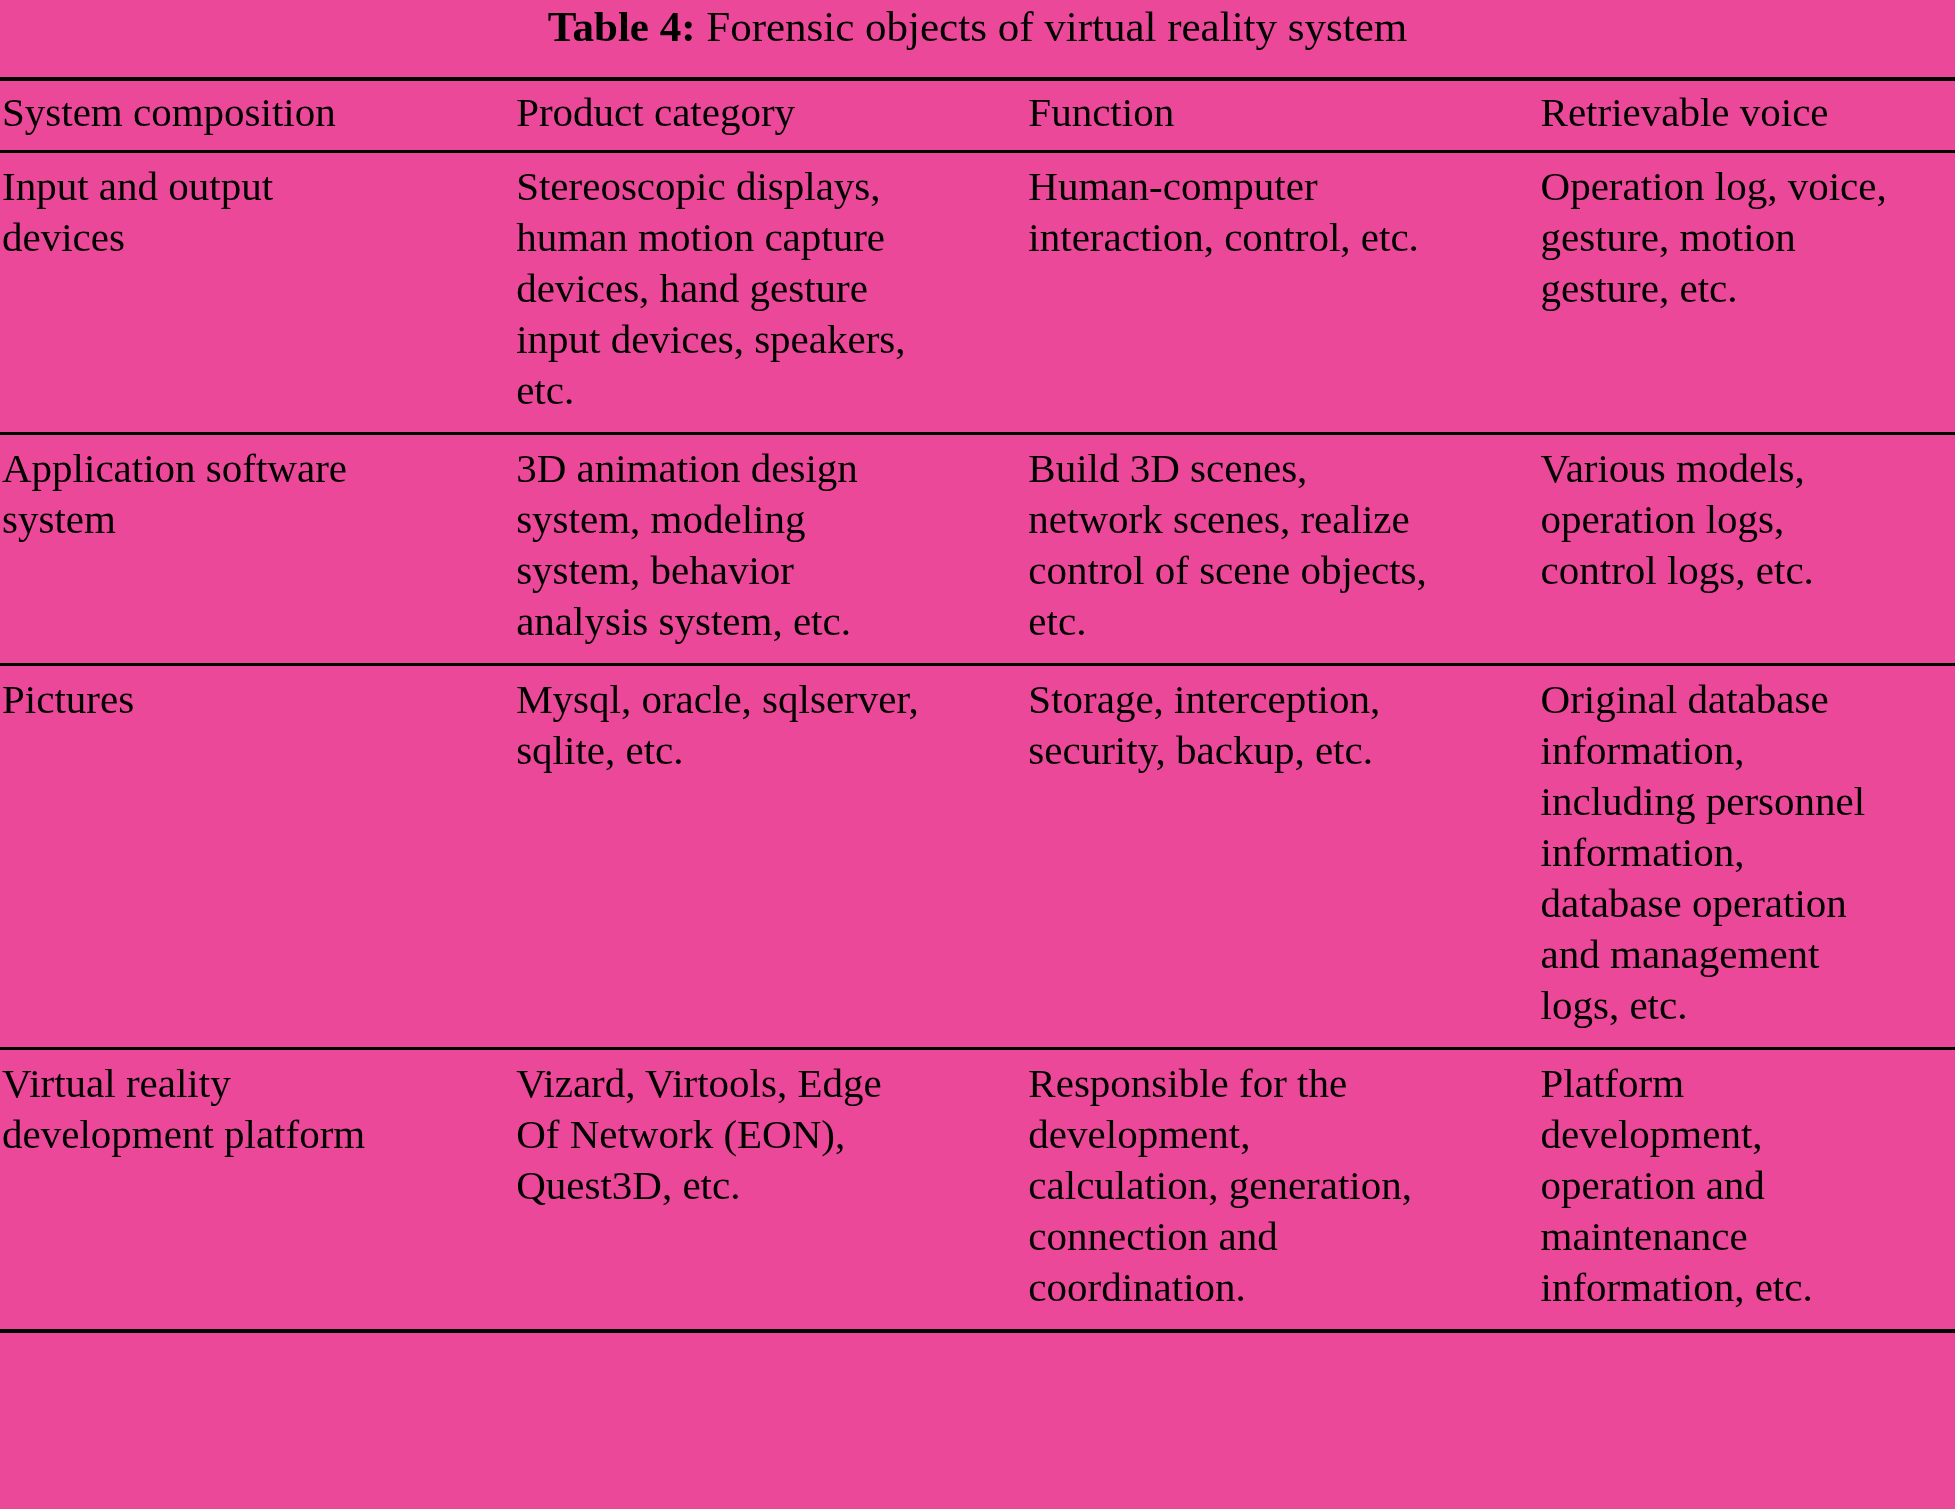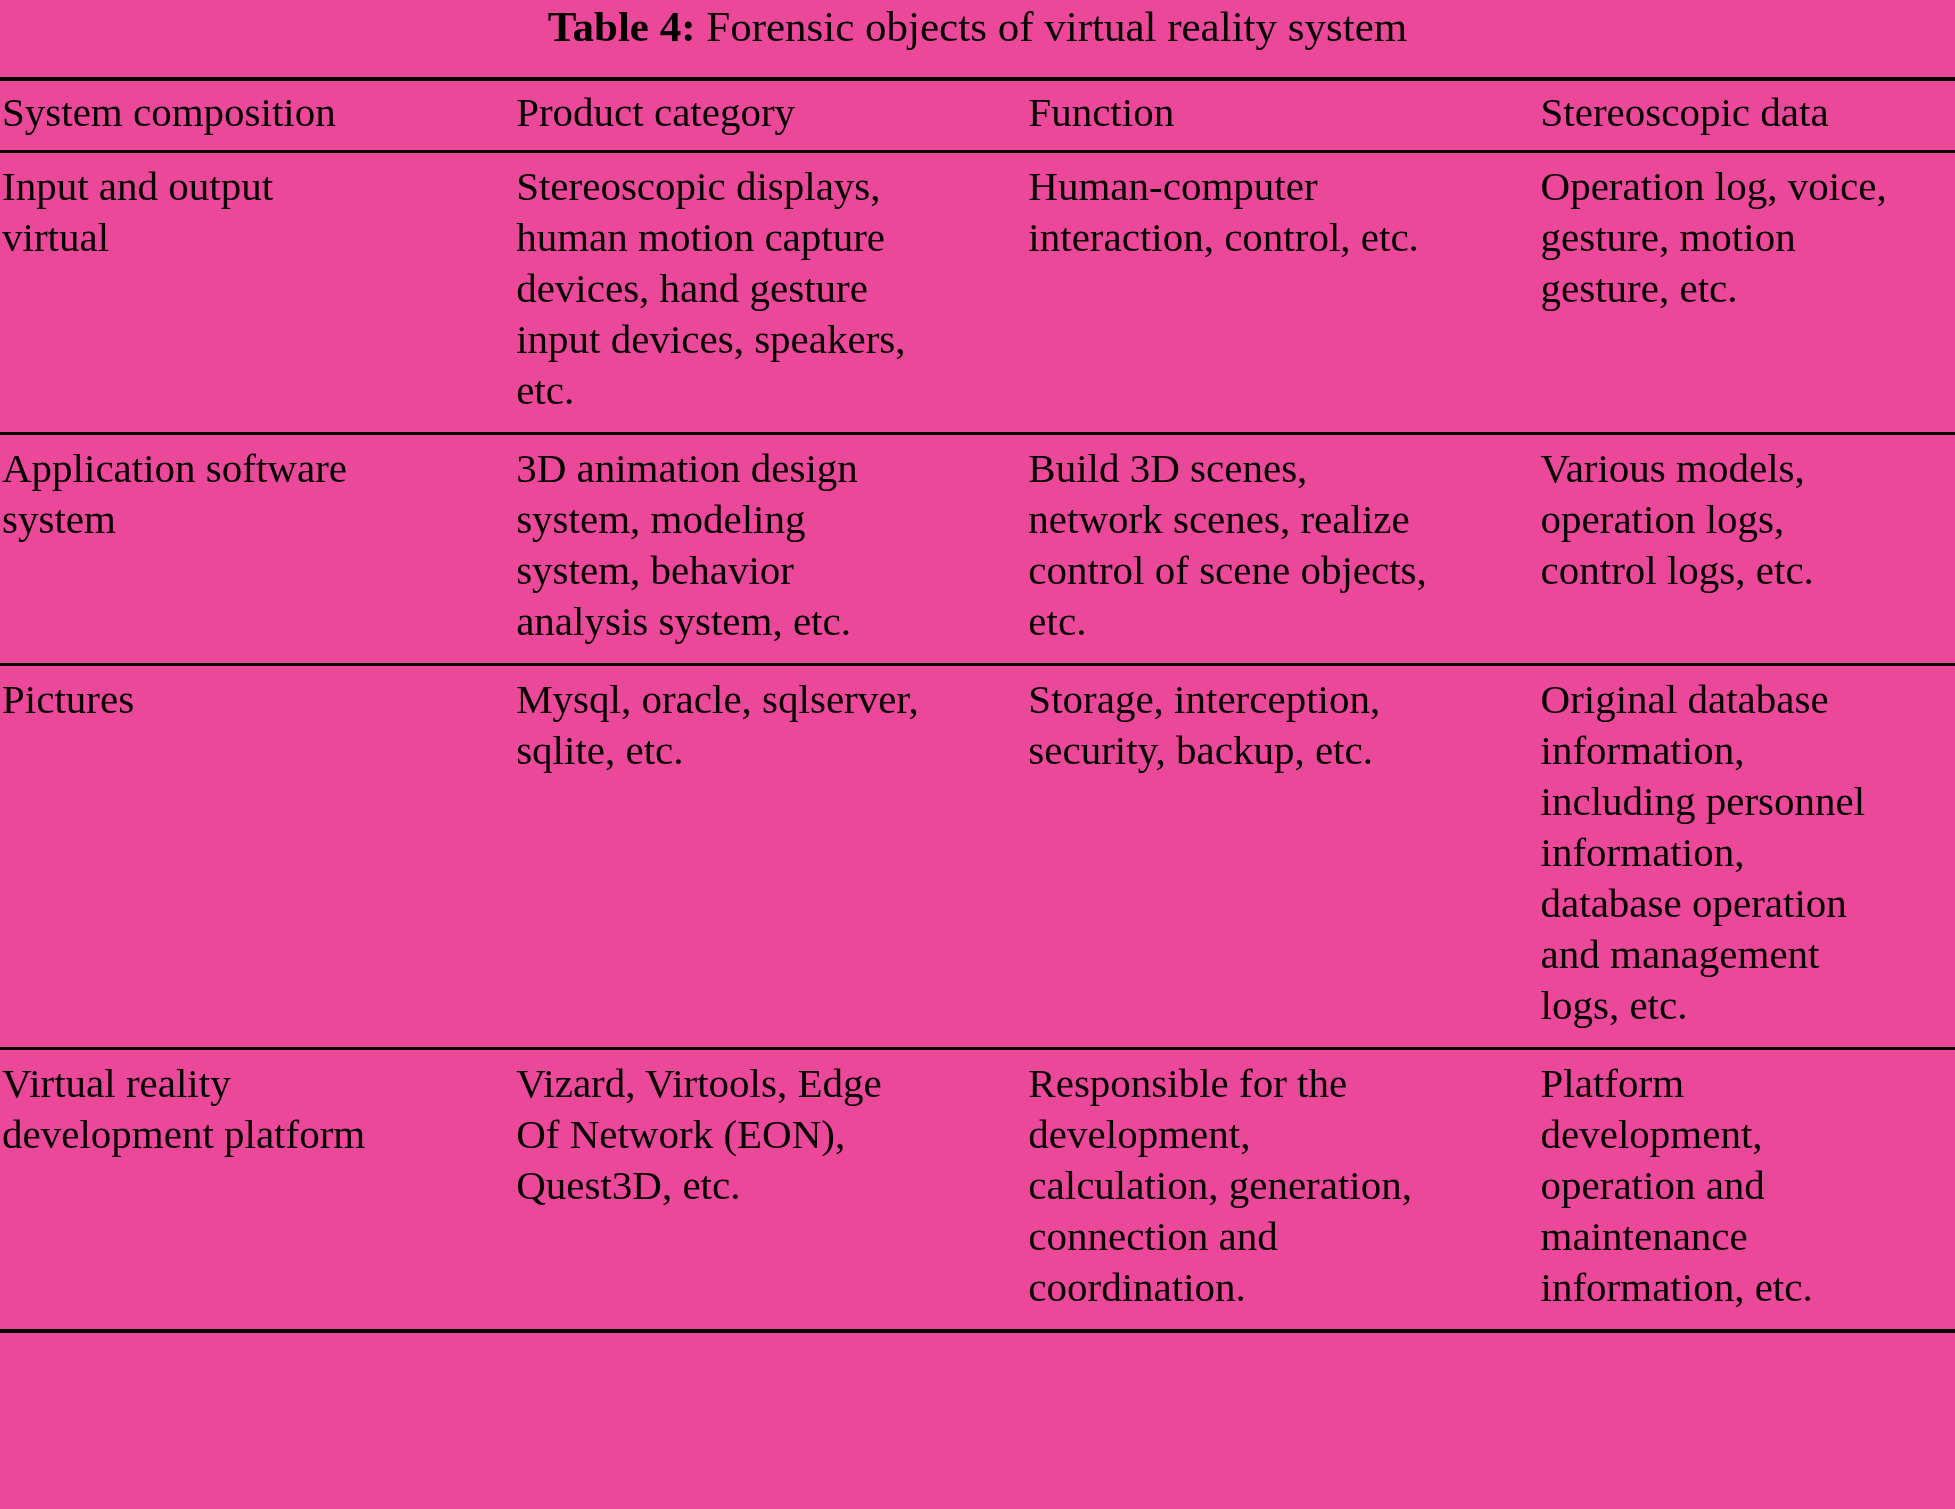--- a/index.html
+++ b/index.html
@@ -74,27 +74,27 @@
       <col class="c1">
         <col class="c2">
         <col class="c3">
         <col class="c4">
     </colgroup>
     <thead>
       <tr>
         <th>System composition</th>
         <th>Product category</th>
         <th>Function</th>
-        <th>Stereoscopic data</th>
+        <th>Retrievable voice</th>
       </tr>
     </thead>
     <tbody>
       <tr>
         <td>Input and output
-virtual</td>
+devices</td>
         <td>Stereoscopic displays,
 human motion capture
 devices, hand gesture
 input devices, speakers,
 etc.</td>
         <td>Human-computer
 interaction, control, etc.</td>
         <td>Operation log, voice,
 gesture, motion
 gesture, etc.</td>

